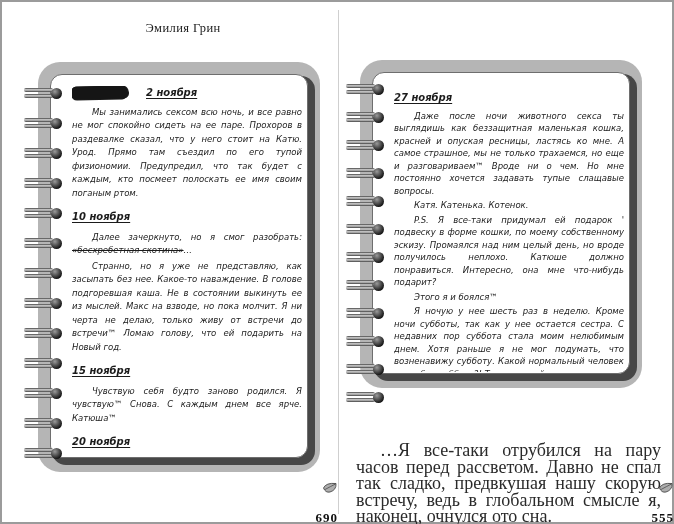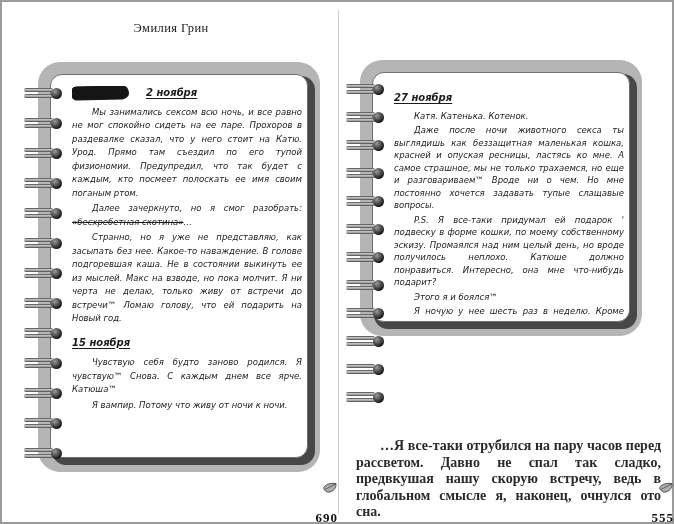--- a/index.html
+++ b/index.html
@@ -14,28 +14,28 @@
   }
   .divider {
     position:absolute; left:336px; top:8px; bottom:8px; width:1px;
     background:#cfcfcf;
   }
   .page { position:absolute; top:2px; width:334px; height:520px; }
   .page-left  { left:2px; }
   .page-right { left:338px; }
 
   .page-header {
-    position:absolute; top:17px; left:0; width:100%;
+    position:absolute; top:17px; left:12px; width:100%;
     text-align:center; font-size:12.5px; color:#222; letter-spacing:.4px;
   }
 
   
   .nb { position:absolute; }
   .nb-left  { left:34px; top:58px; width:282px; height:410px; }
-  .nb-right { left:20px; top:56px; width:282px; height:276px; }
+  .nb-right { left:20px; top:56px; width:282px; height:328px; }
   .nb-cover {
     position:absolute; inset:0; background:#b5b5b5; border-radius:22px;
   }
   .nb-edge {
     position:absolute; left:14px; top:14px; right:5px; bottom:7px;
     background:#474747; border-radius:14px;
   }
   .nb-sheet {
     position:absolute; left:12px; top:12px; right:12px; bottom:14px;
     background:#ffffff; border:1px solid #6e6e6e; border-radius:12px;
@@ -77,22 +77,22 @@
   .censor-row { display:flex; align-items:center; margin:0 0 6px; }
   .censor-block {
     width:56px; height:13px; background:#151515; border-radius:4px 7px 5px 6px;
     transform:rotate(-1.5deg); margin-right:18px; flex:none;
     box-shadow:1px 0 0 #222, -1px 1px 0 #1a1a1a;
   }
 
   
   .body-text {
     position:absolute; left:16px; right:13px; top:420px;
-    font-size:14px; line-height:16.5px; color:#2a2a2a;
-    text-align:justify; text-indent:24px;font-weight:bold;
+    font-size:18px; line-height:16.5px; color:#2a2a2a;
+    text-align:justify; text-indent:24px;
   }
 
   
   .footer {
     position:absolute; top:477px; left:0; width:100%;
     display:flex; justify-content:center; align-items:flex-end; gap:16px;flex-direction:column;
   }
   .page-num { font-size:13px; font-weight:bold; color:#111; letter-spacing:1px; }
   .orn { width:16px; height:13px; display:block; }
   .orn.flip { transform:scaleX(-1); }
@@ -177,28 +177,34 @@
           </div>
         </div>
 
       <div class="hw hw-l">
         <div class="censor-row date-row first">
           <span class="censor-block"></span>
           <span class="hw-date">2 ноября</span>
         </div>
         <p class="hw-p">Мы занимались сексом всю ночь, и все равно не мог спокойно сидеть на ее паре. Прохоров в раздевалке сказал, что у него стоит на Катю. Урод. Прямо там съездил по его тупой физиономии. Предупредил, что так будет с каждым, кто посмеет полоскать ее имя своим поганым ртом.</p>
 
+        <div class="date-row">
+          <span class="hw-date">10 ноября</span>
+        </div>
         <p class="hw-p"><span>Далее зачеркнуто, но я смог разобрать: </span><span class="struck">«бесхребетная скотина»</span><span>…</span></p>
         <p class="hw-p">Странно, но я уже не представляю, как засыпать без нее. Какое-то наваждение. В голове подгоревшая каша. Не в состоянии выкинуть ее из мыслей. Макс на взводе, но пока молчит. Я ни черта не делаю, только живу от встречи до встречи™ Ломаю голову, что ей подарить на Новый год.</p>
 
         <div class="date-row">
           <span class="hw-date">15 ноября</span>
         </div>
         <p class="hw-p">Чувствую себя будто заново родился. Я чувствую™ Снова. С каждым днем все ярче. Катюша™</p>
 
+        <div class="date-row">
+          <span class="hw-date">20 ноября</span>
+        </div>
         <p class="hw-p">Я вампир. Потому что живу от ночи к ночи.</p>
 
       </div>
     </div>
 
     <div class="footer">
       <svg class="orn" viewBox="0 0 16 13">
         <path d="M1.5 7 Q4 1.5 14 2.5 Q14.5 9 8 11 Q3.5 12 1.5 7 Z" fill="#aeaeae" stroke="#4a4a4a" stroke-width="0.9"></path>
         <path d="M13.5 3 Q8.5 5.5 3 8.5" stroke="#4a4a4a" stroke-width="0.8" fill="none"></path>
       </svg>
@@ -276,22 +282,22 @@
             <i class="bar b1"></i>
             <i class="bar b2"></i>
             <i class="ball"></i>
           </div>
         </div>
 
       <div class="hw hw-r">
         <div class="date-row first">
           <span class="hw-date">27 ноября</span>
         </div>
+        <p class="hw-p">Даже после ночи животного секса ты выглядишь как беззащитная маленькая кошка, красней и опуская ресницы, ластясь ко мне. А самое страшное, мы не только трахаемся, но еще и разговариваем™ Вроде ни о чем. Но мне постоянно хочется задавать тупые слащавые вопросы.</p>
         <p class="hw-p">Катя. Катенька. Котенок.</p>
-        <p class="hw-p">Даже после ночи животного секса ты выглядишь как беззащитная маленькая кошка, красней и опуская ресницы, ластясь ко мне. А самое страшное, мы не только трахаемся, но еще и разговариваем™ Вроде ни о чем. Но мне постоянно хочется задавать тупые слащавые вопросы.</p>
         <p class="hw-p">P.S. Я все-таки придумал ей подарок ' подвеску в форме кошки, по моему собственному эскизу. Промаялся над ним целый день, но вроде получилось неплохо. Катюше должно понравиться. Интересно, она мне что-нибудь подарит?</p>
         <p class="hw-p">Этого я и боялся™</p>
 
         <p class="hw-p">Я ночую у нее шесть раз в неделю. Кроме ночи субботы, так как у нее остается сестра. С недавних пор суббота стала моим нелюбимым днем. Хотя раньше я не мог подумать, что возненавижу субботу. Какой нормальный человек не любит субботу?! Только такой псих, как я.</p>
 
       </div>
     </div>
 
     <p class="body-text">…Я все-таки отрубился на пару часов перед рассветом. Давно не спал так сладко, предвкушая нашу скорую встречу, ведь в глобальном смысле я, наконец, очнулся ото сна.</p>
 

